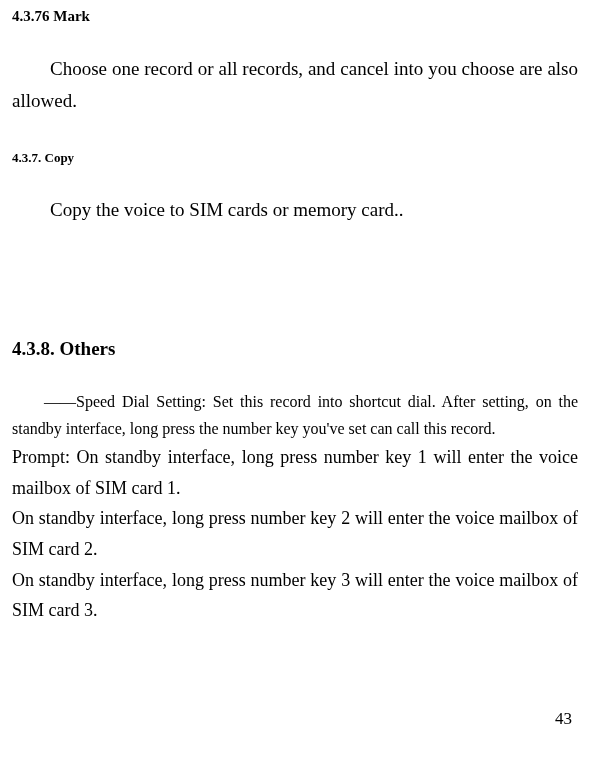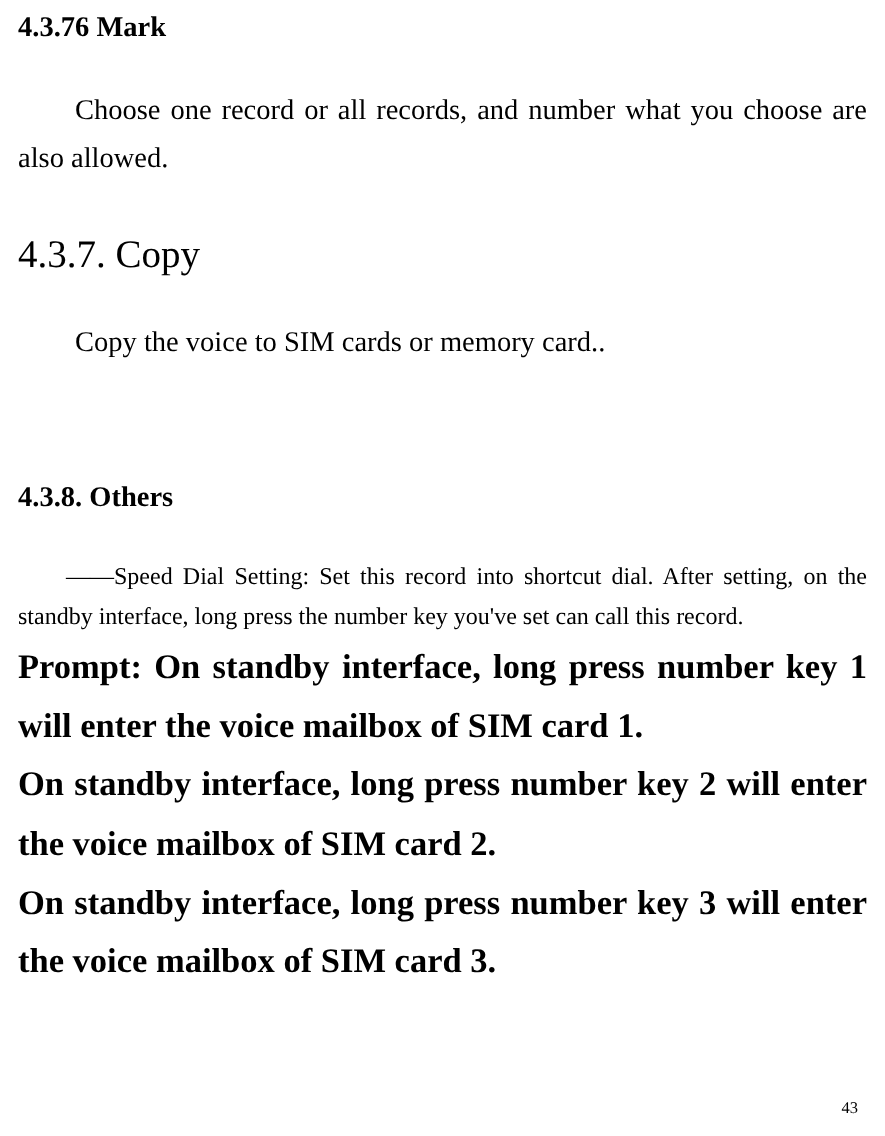--- a/index.html
+++ b/index.html
@@ -11,64 +11,64 @@
       width: 590px;
       height: 757px;
       background: #ffffff;
       font-family: "Times New Roman", Times, serif;
       color: #000000;
       padding: 8px 12px 12px 12px;
       position: relative;
     }
     .heading {
       font-weight: bold;
-      font-size: 19px;
+      font-size: 15px;
       margin-bottom: 28px;
     }
     .heading-mid {
-      font-weight: normal;
-      font-size: 26px;
+      font-weight: bold;
+      font-size: 13px;
       margin-top: 32px;
       margin-bottom: 28px;
     }
     .heading-others {
       font-weight: bold;
       font-size: 19px;
-      margin-top: 76px;
+      margin-top: 112px;
       margin-bottom: 28px;
     }
     .para {
       font-size: 19px;
       line-height: 1.7;
       text-indent: 2em;
       text-align: justify;
     }
     .para-cont {
       font-size: 16px;
       line-height: 1.7;
       text-align: justify;
     }
     .bold-para {
-      font-size: 23px;
-      font-weight: bold;
+      font-size: 18px;
+      font-weight: normal;
       line-height: 1.7;
       text-align: justify;
     }
     .page-number {
       position: absolute;
-      bottom: 12px;
+      bottom: 28px;
       right: 18px;
-      font-size: 11px;
+      font-size: 17px;
     }
   </style>
 </head>
 <body>
 
 <div class="heading">4.3.76 Mark</div>
-<div class="para">Choose one record or all records, and number what you choose are also allowed.</div>
+<div class="para">Choose one record or all records, and cancel into you choose are also allowed.</div>
 
 <div class="heading-mid">4.3.7. Copy</div>
 <div class="para">Copy the voice to SIM cards or memory card..</div>
 
 <div class="heading-others">4.3.8. Others</div>
 <div class="para-cont">
   <span style="margin-left:2em;">――Speed Dial Setting: Set this record into shortcut dial. After setting, on the standby interface, long press the number key you've set can call this record.</span>
 </div>
 <div class="bold-para">Prompt: On standby interface, long press number key 1 will enter the voice mailbox of SIM card 1.</div>
 <div class="bold-para">On standby interface, long press number key 2 will enter the voice mailbox of SIM card 2.</div>

